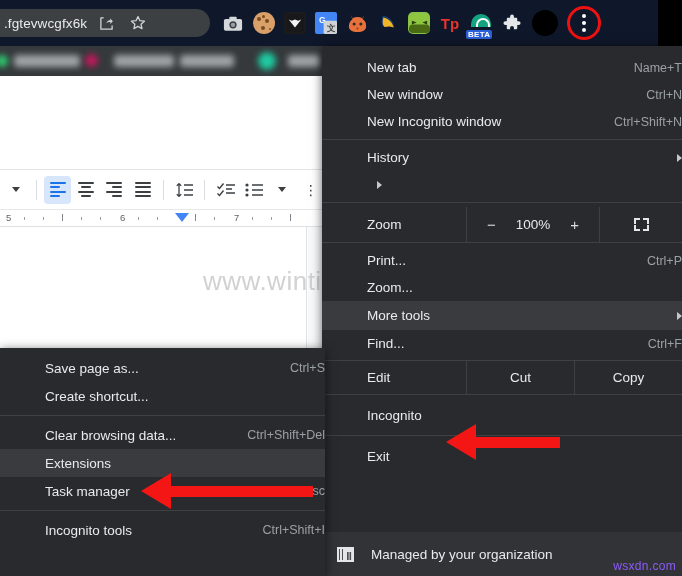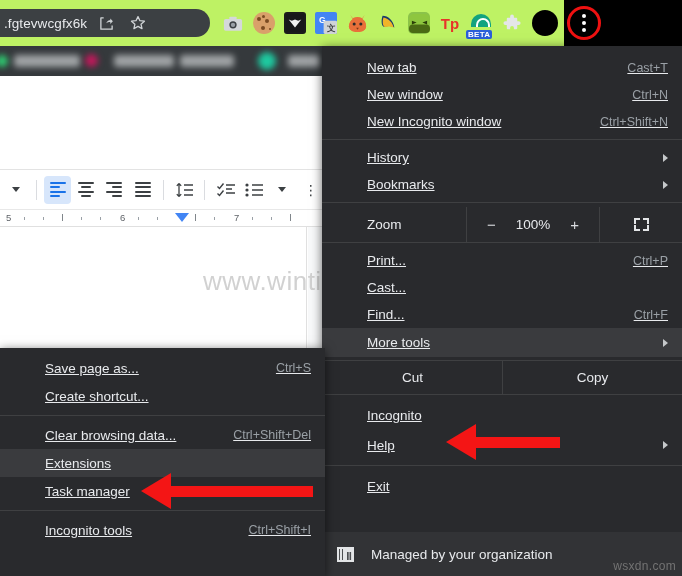--- a/index.html
+++ b/index.html
@@ -10,22 +10,22 @@
     font-family: "Liberation Sans", sans-serif;
   }
   #root {
     position: relative;
     width: 682px; height: 576px;
     background: #000000;
   }
 
   
   .chrome-omnibar-row {
-    position: absolute; left: 0; top: 0; width: 564px; height: 46px;
-    background: #bef264;
+    position: absolute; left: 0; top: 0; width: 658px; height: 46px;
+    background: #0f172a;
   }
   .omnibox {
     position: absolute; left: -40px; top: 9px; width: 250px; height: 28px;
     background: #3c4043; border-radius: 14px;
     display: flex; align-items: center;
   }
   .omnibox-url {
     margin-left: 44px;
     color: #e8eaed; font-size: 13.5px; letter-spacing: .1px;
     white-space: nowrap;
@@ -156,38 +156,38 @@
   .watermark {
     position: absolute; left: 203px; top: 266px;
     font-size: 26px; color: #cfcfcf; letter-spacing: .5px;
     font-family: "Liberation Sans", sans-serif;
     z-index: 40; pointer-events: none; white-space: nowrap;
     text-shadow: 0 0 1px rgba(255,255,255,.35);
     opacity: .95;
   }
   .watermark-br {
     position: absolute; right: 6px; bottom: 3px;
-    font-size: 12px; color: #737373; letter-spacing: .3px;
+    font-size: 12px; color: #8b5cf6; letter-spacing: .3px;
     z-index: 60;
   }
 
   
   .menu {
     position: absolute; background: #292a2d;
     box-shadow: 0 2px 10px rgba(0,0,0,.6);
     z-index: 50; color: #e8eaed;
     font-size: 13.5px;
   }
   .main-menu { left: 322px; top: 46px; width: 360px; height: 530px; }
   .sub-menu  { left: 0;   top: 348px; width: 325px; height: 228px; }
 
   .mi {
     position: relative; height: 27px; display: flex; align-items: center;
-    padding-left: 45px; padding-right: 14px; cursor: default;
-    color: #e8eaed; white-space: nowrap; text-decoration: underline;
+    padding-left: 45px; cursor: default;
+    color: #e8eaed; white-space: nowrap;
   }
   .mi.hl { background: #3a3b3e; }
   .mi .label { flex: 1 1 auto; }
   .mi .accel { color: #9aa0a6; font-size: 12.5px; margin-left: 12px; }
   .mi .arrow {
     width: 0; height: 0; border-top: 4px solid transparent;
     border-bottom: 4px solid transparent; border-left: 5px solid #c5c8ca;
     margin-left: 10px;
   }
   .msep { height: 1px; background: #3f4042; margin: 4px 0; }
@@ -456,39 +456,38 @@
   </div>
 
   <div class="watermark">www.wintips.org</div>
 
   <div class="menu main-menu">
 
     <div style="height:8px"></div>
 
     <div class="mi">
       <span class="label">New tab</span>
-      <span class="accel">Cast+T</span>
+      <span class="accel">Name+T</span>
     </div>
     <div class="mi">
       <span class="label">New window</span>
       <span class="accel">Ctrl+N</span>
     </div>
     <div class="mi">
       <span class="label">New Incognito window</span>
       <span class="accel">Ctrl+Shift+N</span>
     </div>
 
     <div class="msep"></div>
 
     <div class="mi">
       <span class="label">History</span>
       <span class="arrow"></span>
     </div>
     <div class="mi">
-      <span class="label">Bookmarks</span>
       <span class="arrow"></span>
     </div>
 
     <div class="msep"></div>
 
     <div class="zoom-row">
       <div class="zoom-label">Zoom</div>
       <div class="zoom-controls">
         <span class="zbtn">−</span>
         <span class="zval">100%</span>
@@ -504,46 +503,43 @@
       </div>
     </div>
 
     <div class="msep" style="margin-top:0"></div>
 
     <div class="mi">
       <span class="label">Print...</span>
       <span class="accel">Ctrl+P</span>
     </div>
     <div class="mi">
-      <span class="label">Cast...</span>
-    </div>
-    <div class="mi">
-      <span class="label">Find...</span>
-      <span class="accel">Ctrl+F</span>
+      <span class="label">Zoom...</span>
     </div>
     <div class="mi hl" style="height:29px">
       <span class="label">More tools</span>
       <span class="arrow"></span>
     </div>
+    <div class="mi">
+      <span class="label">Find...</span>
+      <span class="accel">Ctrl+F</span>
+    </div>
 
     <div class="msep" style="margin:3px 0 0"></div>
 
     <div class="edit-row">
+      <div class="edit-label">Edit</div>
       <div class="edit-act">Cut</div>
       <div class="edit-act">Copy</div>
     </div>
 
     <div class="msep" style="margin:0 0 5px"></div>
 
     <div class="mi" style="height:30px">
       <span class="label">Incognito</span>
-    </div>
-    <div class="mi" style="height:30px">
-      <span class="label">Help</span>
-      <span class="arrow"></span>
     </div>
 
     <div class="msep" style="margin:5px 0"></div>
 
     <div class="mi" style="height:30px">
       <span class="label">Exit</span>
     </div>
 
     <div class="managed-row">
       <span class="managed-icon"></span>

